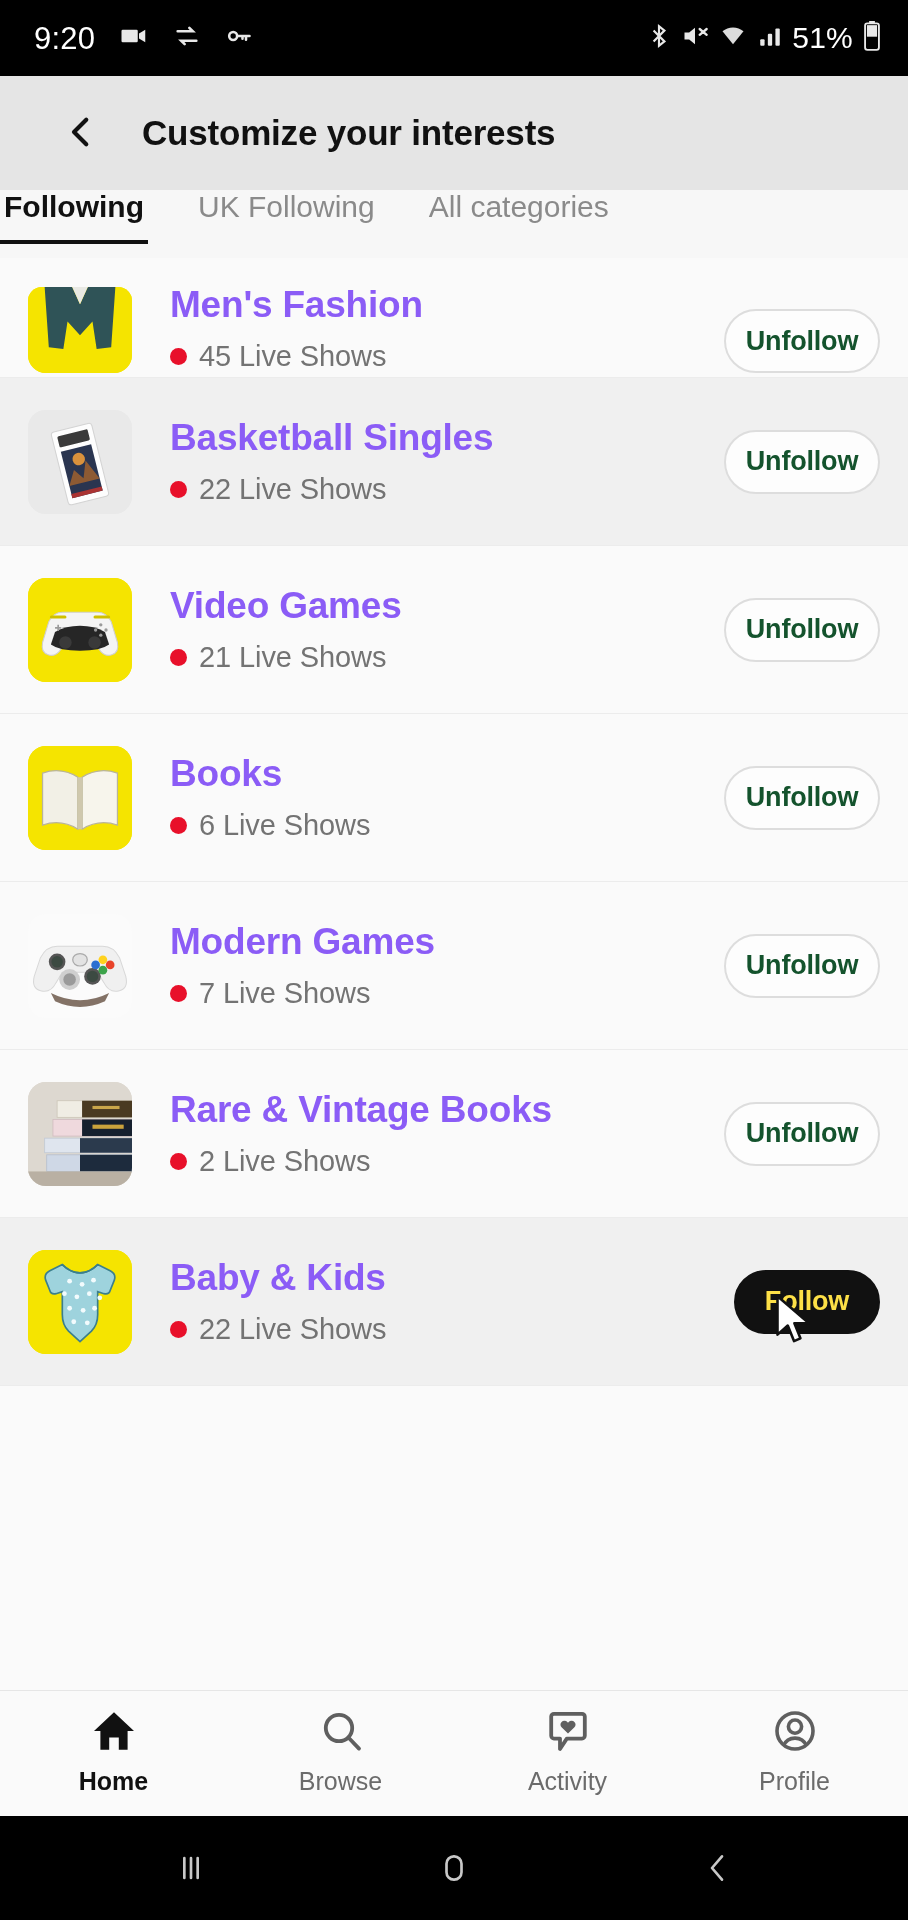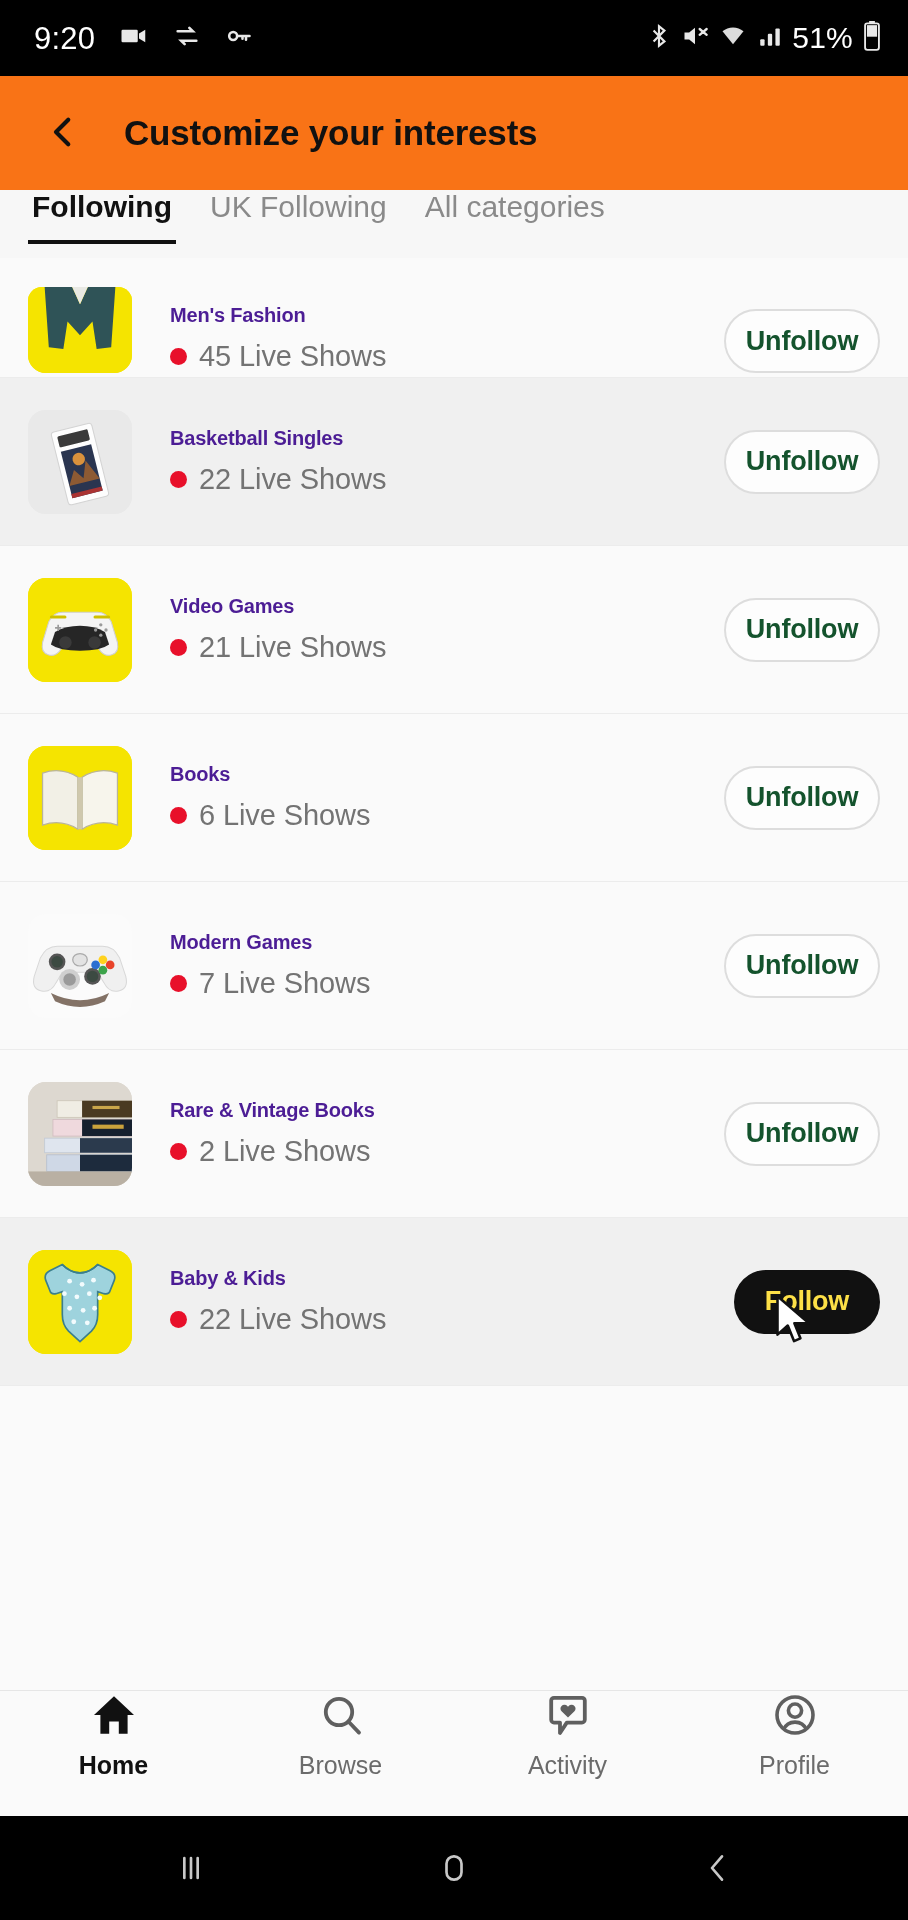--- a/index.html
+++ b/index.html
@@ -52,26 +52,26 @@
   .status-battery-text {
     font-size: 30px;
     color: #fff;
     line-height: 1;
     letter-spacing: .2px;
   }
   .sicon { display: block; }
 
   
   .app-header {
-    background: #f97316;
+    background: #e5e5e5;
     height: 114px;
     flex: 0 0 114px;
     display: flex;
     align-items: center;
-    padding-left: 32px;
+    padding-left: 50px;
     position: relative;
   }
   .back-btn {
     width: 62px;
     height: 62px;
     display: flex;
     align-items: center;
     justify-content: center;
     cursor: pointer;
     background: none;
@@ -85,22 +85,21 @@
     letter-spacing: -0.2px;
   }
 
   
   .tabs {
     background: #f7f7f7;
     flex: 0 0 68px;
     height: 68px;
     display: flex;
     align-items: flex-start;
-    padding-left: 28px;
-    gap: 30px;
+    gap: 46px;
     position: relative;
     box-shadow: 0 1px 0 rgba(0,0,0,0.05);
   }
   .tab {
     font-size: 30px;
     color: #8a8a8a;
     font-weight: normal;
     padding: 0 4px 16px 4px;
     cursor: pointer;
     white-space: nowrap;
@@ -151,23 +150,23 @@
 
   .thumb.yellow { background: #F5E400; }
   .thumb svg, .thumb .ph { display:block; width:100%; height:100%; }
 
   .row-text {
     margin-left: 38px;
     flex: 1 1 auto;
     min-width: 0;
   }
   .row-title {
-    font-size: 20px;
+    font-size: 37px;
     font-weight: bold;
-    color: #4c1d95;
+    color: #8b5cf6;
     line-height: 1.15;
     letter-spacing: -0.2px;
   }
   .row-sub {
     display: flex;
     align-items: center;
     gap: 12px;
     margin-top: 13px;
   }
   .live-dot {
@@ -215,21 +214,21 @@
     pointer-events: none;
   }
 
   
   .bottom-nav {
     flex: 0 0 126px;
     height: 126px;
     background: #fafafa;
     border-top: 1px solid #e6e6e6;
     display: flex;
-    align-items: flex-start;
+    align-items: center;
     padding-bottom: 4px;
   }
   .nav-item {
     flex: 1 1 0;
     display: flex;
     flex-direction: column;
     align-items: center;
     justify-content: center;
     gap: 9px;
     cursor: pointer;

